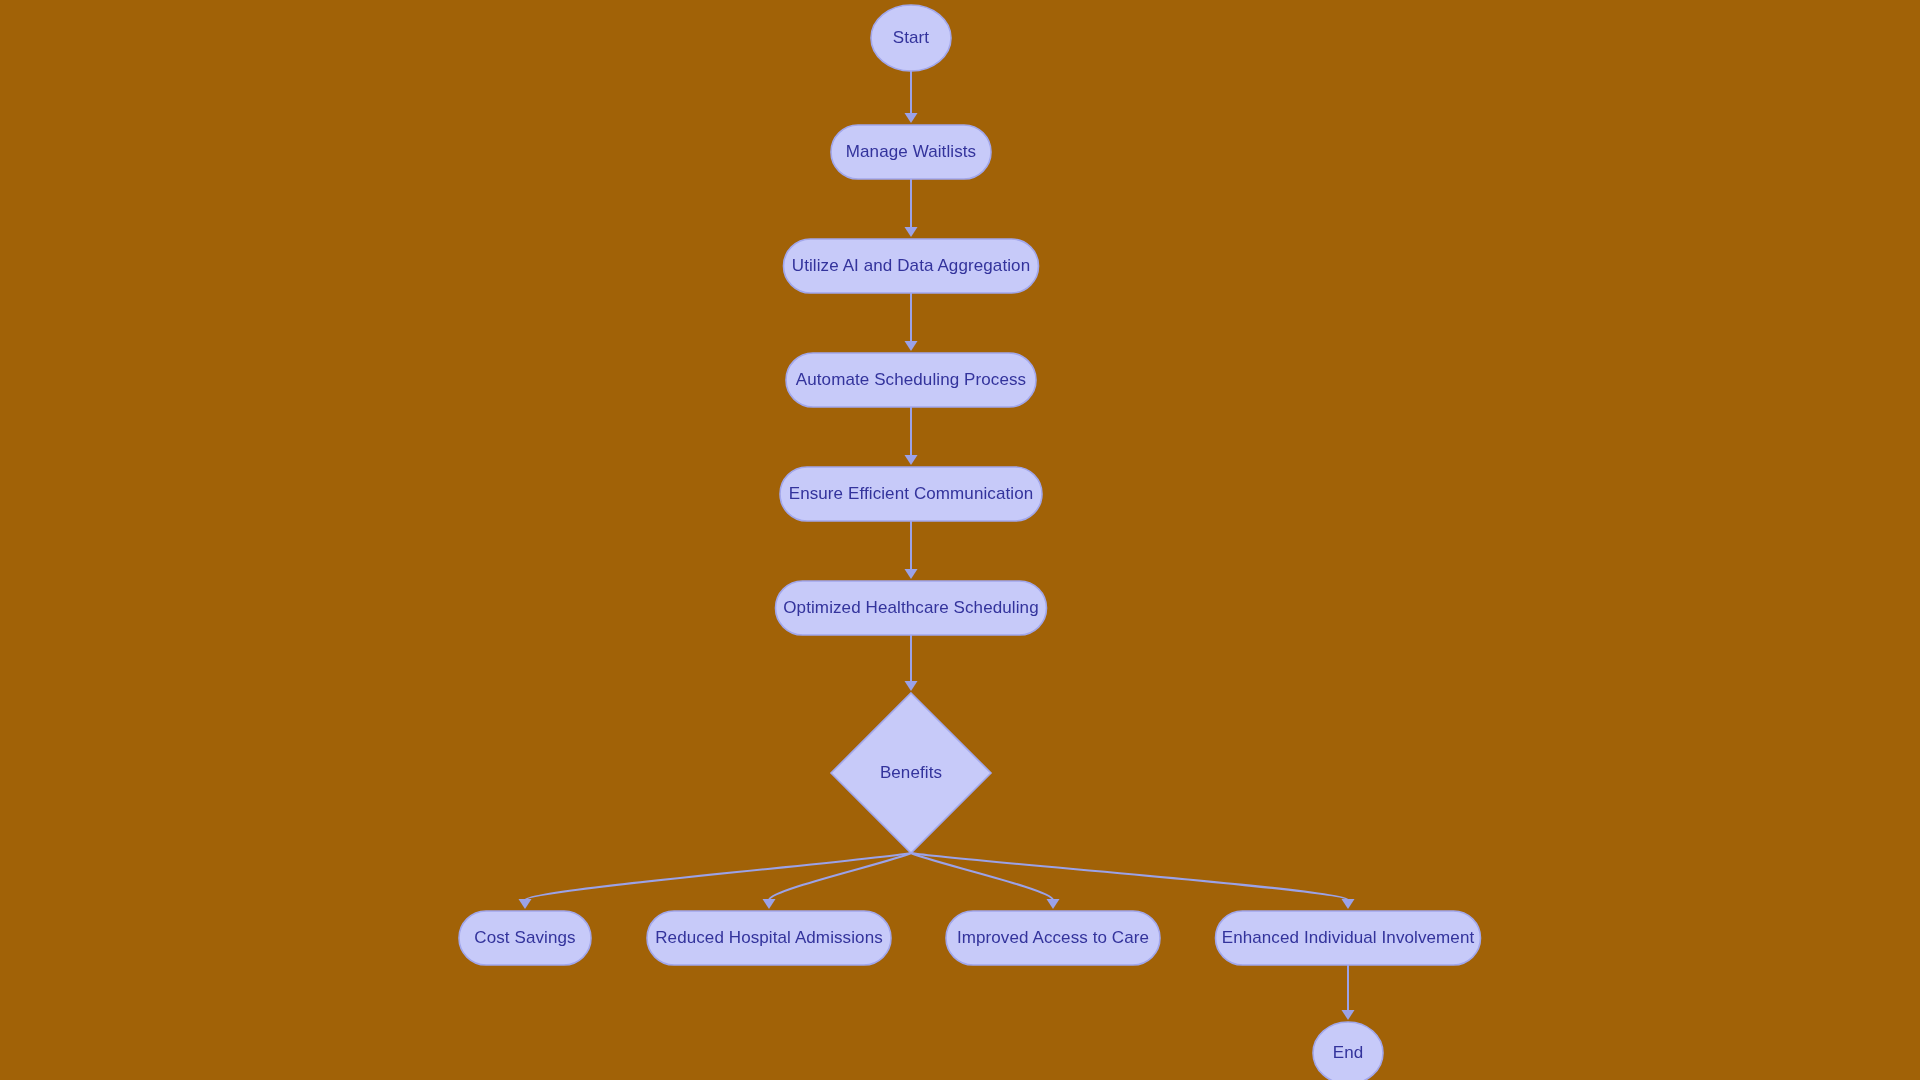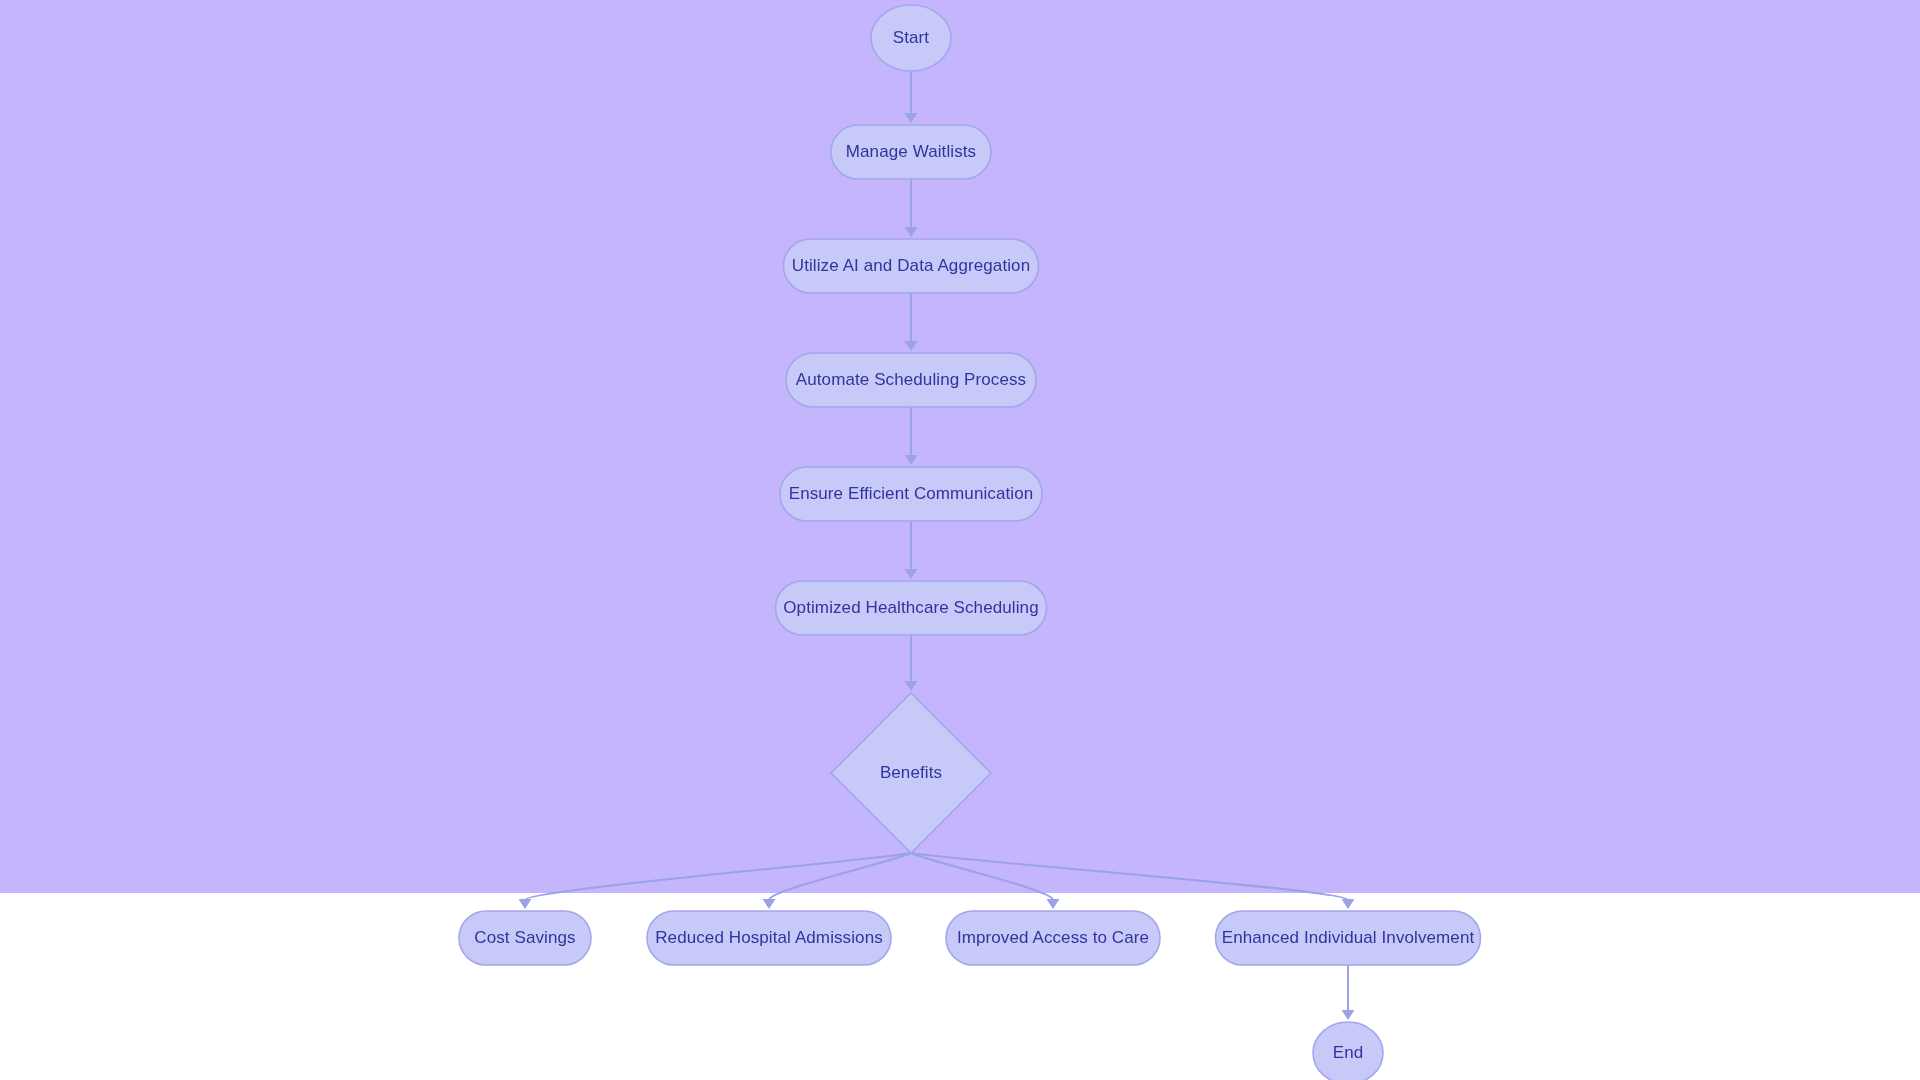--- a/index.html
+++ b/index.html
@@ -8,22 +8,22 @@
     padding: 0;
     background: #ffffff;
     width: 1920px;
     height: 1080px;
     overflow: hidden;
     font-family: "Liberation Sans", sans-serif;
   }
   #flow-root {
     position: relative;
     width: 1920px;
-    height: 893px;
-    background: #c4b5fd;
+    height: 1080px;
+    background: #a16207;
   }
   svg#flow-svg {
     display: block;
     width: 1920px;
     height: 1080px;
   }
   .node-shape {
     fill: #c7caf9;
     stroke: #a2a7ec;
     stroke-width: 1.6;

